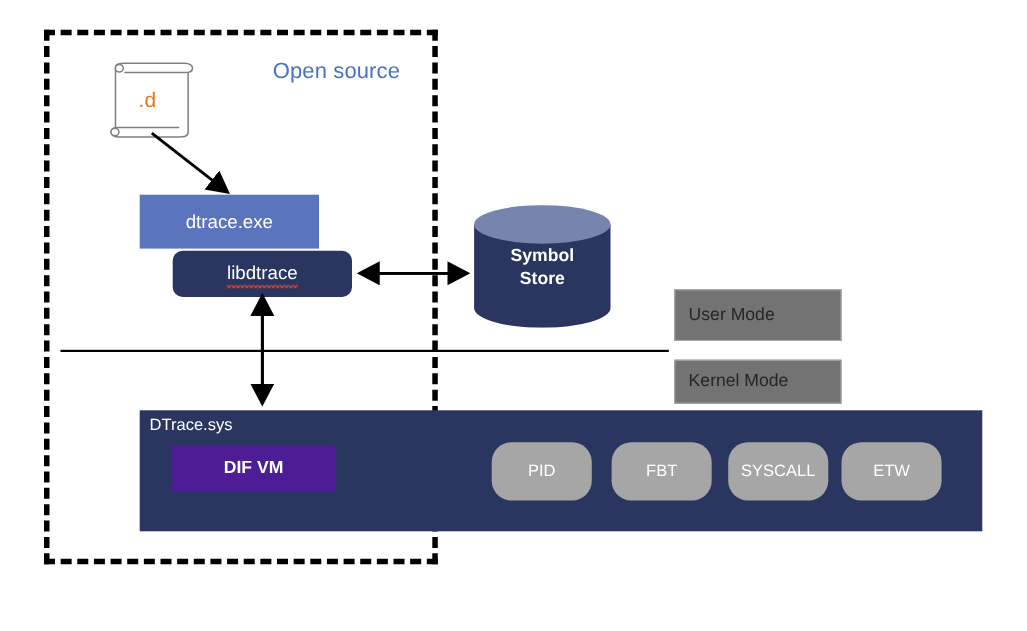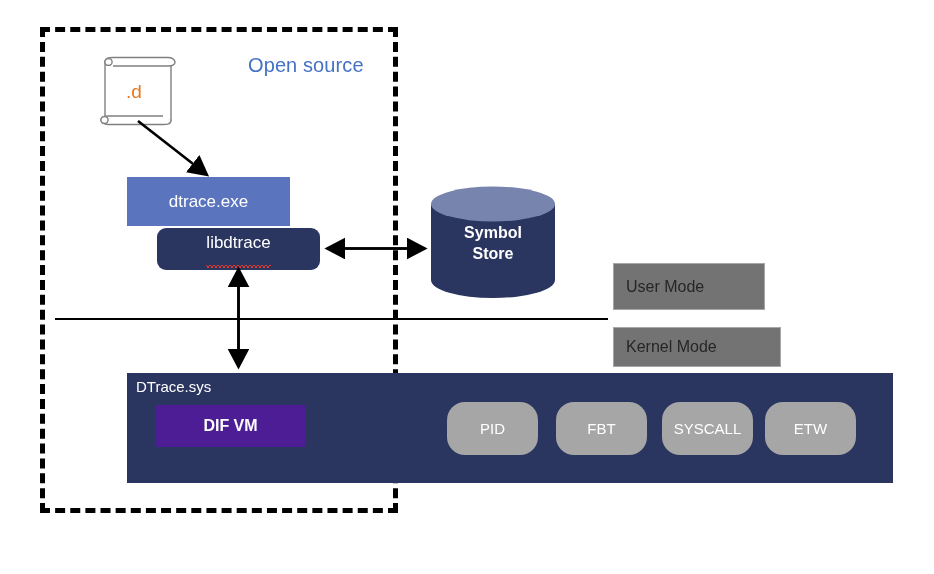--- a/index.html
+++ b/index.html
@@ -77,21 +77,21 @@
     background: #2A3560;
     border-radius: 9px;
     display: flex;
     align-items: center;
     justify-content: center;
   }
   #libdtrace-label {
     color: #ffffff;
     font-size: 17px;
     position: relative;
-    padding-bottom: 13px;
+    padding-bottom: 1px;
   }
   #libdtrace-label::after {
     content: "";
     position: absolute;
     left: 0;
     right: 0;
     bottom: -2px;
     height: 3px;
     background-image:
       linear-gradient(45deg, transparent 40%, #E03A2F 40%, #E03A2F 60%, transparent 60%),
@@ -124,21 +124,21 @@
   .mode-box {
     border: 1px solid #a6a6a6;
     background: #737373;
     box-sizing: border-box;
     display: flex;
     align-items: center;
     padding-left: 12px;
   }
   .mode-box span { font-size: 16px; color: #262626; }
   #user-mode-box   { left: 613px; top: 263px; width: 152px; height: 47px; }
-  #kernel-mode-box { left: 613px; top: 327px; width: 168px; height: 40px; }
+  #kernel-mode-box { left: 613px; top: 327px; width: 152px; height: 40px; }
 
   
   #mode-divider {
     left: 55px;
     top: 318px;
     width: 553px;
     height: 2px;
     background: #000000;
   }
 

